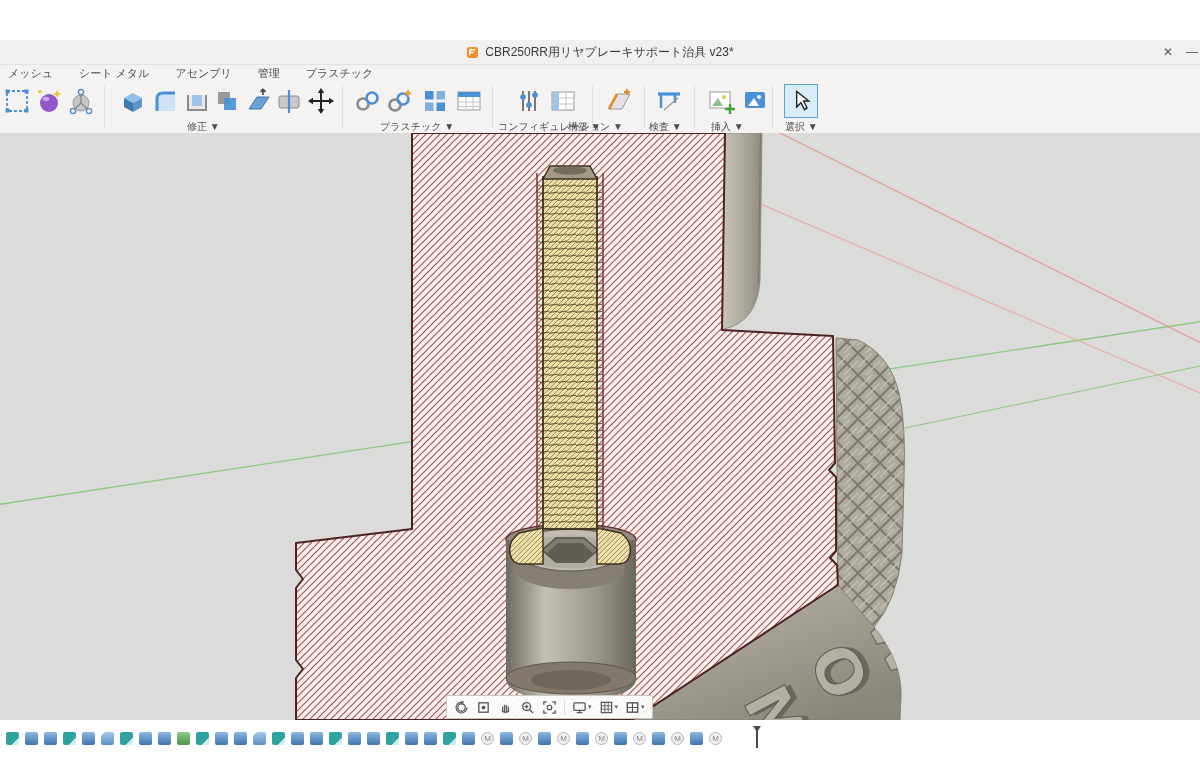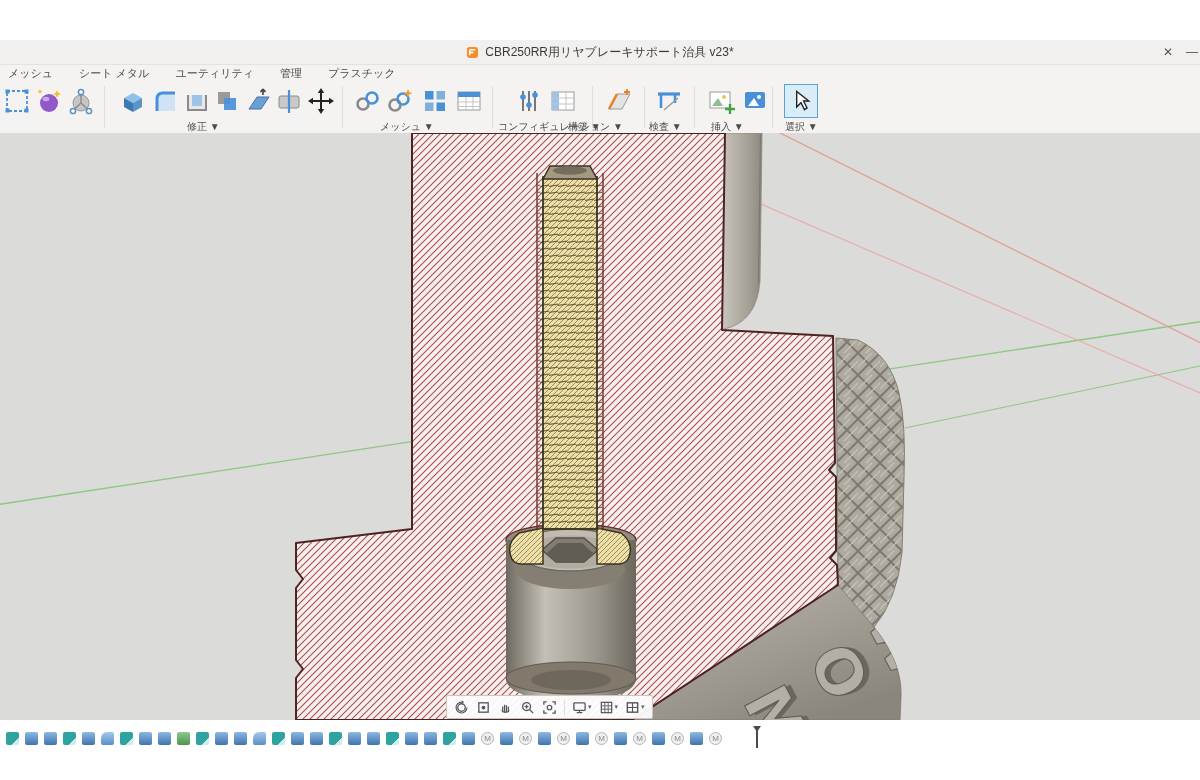--- a/index.html
+++ b/index.html
@@ -68,21 +68,21 @@
         <path d="M4,10 V5 Q4,4 5,4 H10 M4,7 H8" stroke="#fff" stroke-width="1.6" fill="none"></path>
       </svg>
       <span>CBR250RR用リヤブレーキサポート治具 v23*</span>
     </div>
     <div class="winbtn close">✕</div>
     <div class="winbtn minim">—</div>
 
     <div class="tabsrow">
       <span>メッシュ</span>
       <span>シート メタル</span>
-      <span>ユーティリティ</span>
+      <span>アセンブリ</span>
       <span>管理</span>
       <span>プラスチック</span>
     </div>
 
     <div class="tbi" style="left:2px">
       <svg viewBox="0 0 30 30">
         <rect x="5" y="5" width="20" height="20" fill="none" stroke="#4a90d9" stroke-width="1.8" stroke-dasharray="3 2"></rect>
         <rect x="3.5" y="3.5" width="4" height="4" fill="#4a90d9"></rect>
           <rect x="22.5" y="3.5" width="4" height="4" fill="#4a90d9"></rect>
         <rect x="3.5" y="22.5" width="4" height="4" fill="#4a90d9"></rect>
@@ -180,21 +180,21 @@
           <rect x="16.5" y="16.5" width="8.5" height="8.5" fill="#4a90d9"></rect>
       </svg>
     </div>
     <div class="tbi" style="left:454px">
       <svg viewBox="0 0 30 30">
         <rect x="4" y="6" width="22" height="18" fill="#fff" stroke="#9a9a9a"></rect>
         <rect x="4" y="6" width="22" height="5" fill="#4a90d9"></rect>
         <path d="M4,16 H26 M4,20.5 H26 M12,11 V24 M19,11 V24" stroke="#c5c5c5" stroke-width="1"></path>
       </svg>
     </div>
-    <div class="tblabel" style="left:380px">メッシュ ▼</div>
+    <div class="tblabel" style="left:380px">プラスチック ▼</div>
 
     <div class="tbsep" style="left:492px"></div>
 
     <div class="tbi" style="left:514px">
       <svg viewBox="0 0 30 30">
         <path d="M9,5 V25 M15,5 V25 M21,5 V25" stroke="#777" stroke-width="2"></path>
         <circle cx="9" cy="11" r="2.8" fill="#4a90d9"></circle>
           <circle cx="15" cy="19" r="2.8" fill="#4a90d9"></circle>
           <circle cx="21" cy="9" r="2.8" fill="#4a90d9"></circle>
       </svg>

